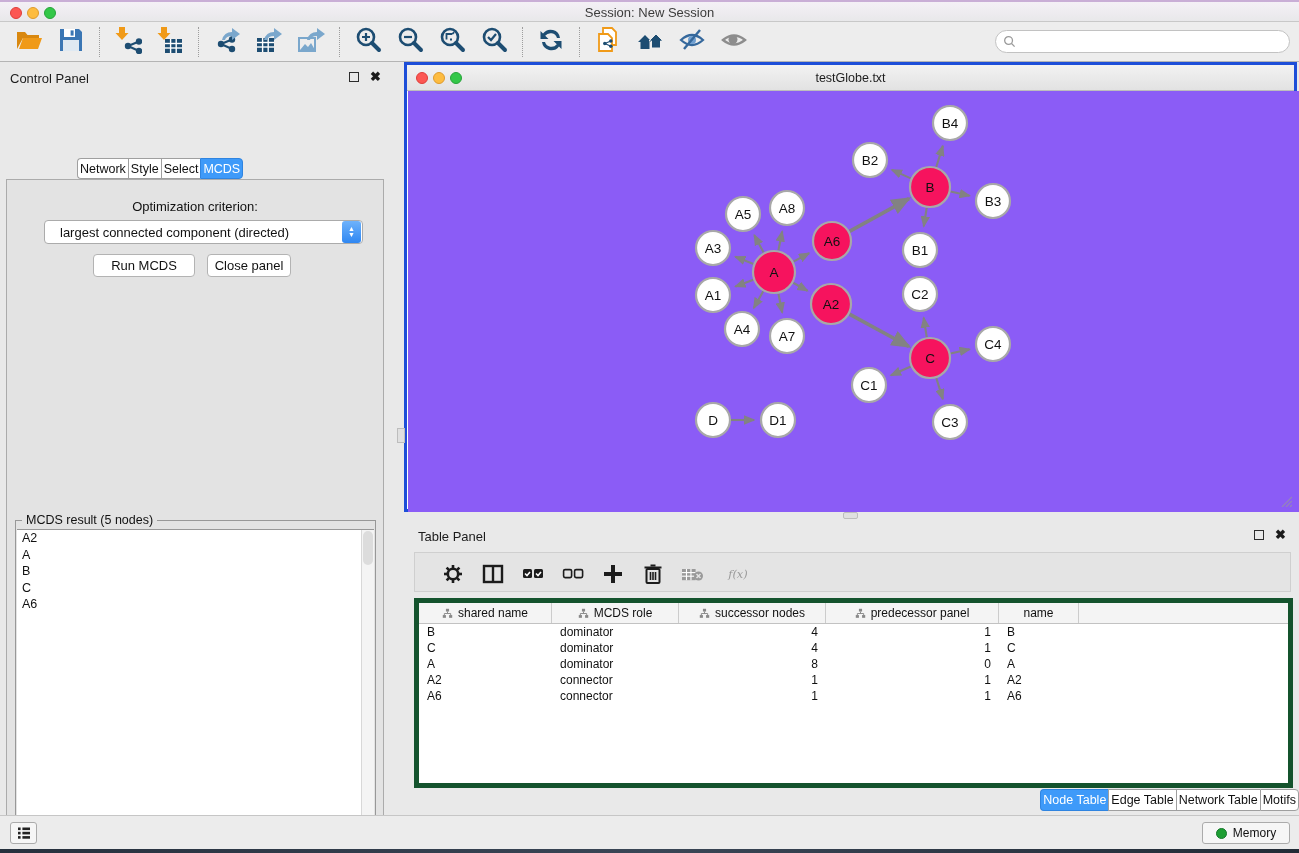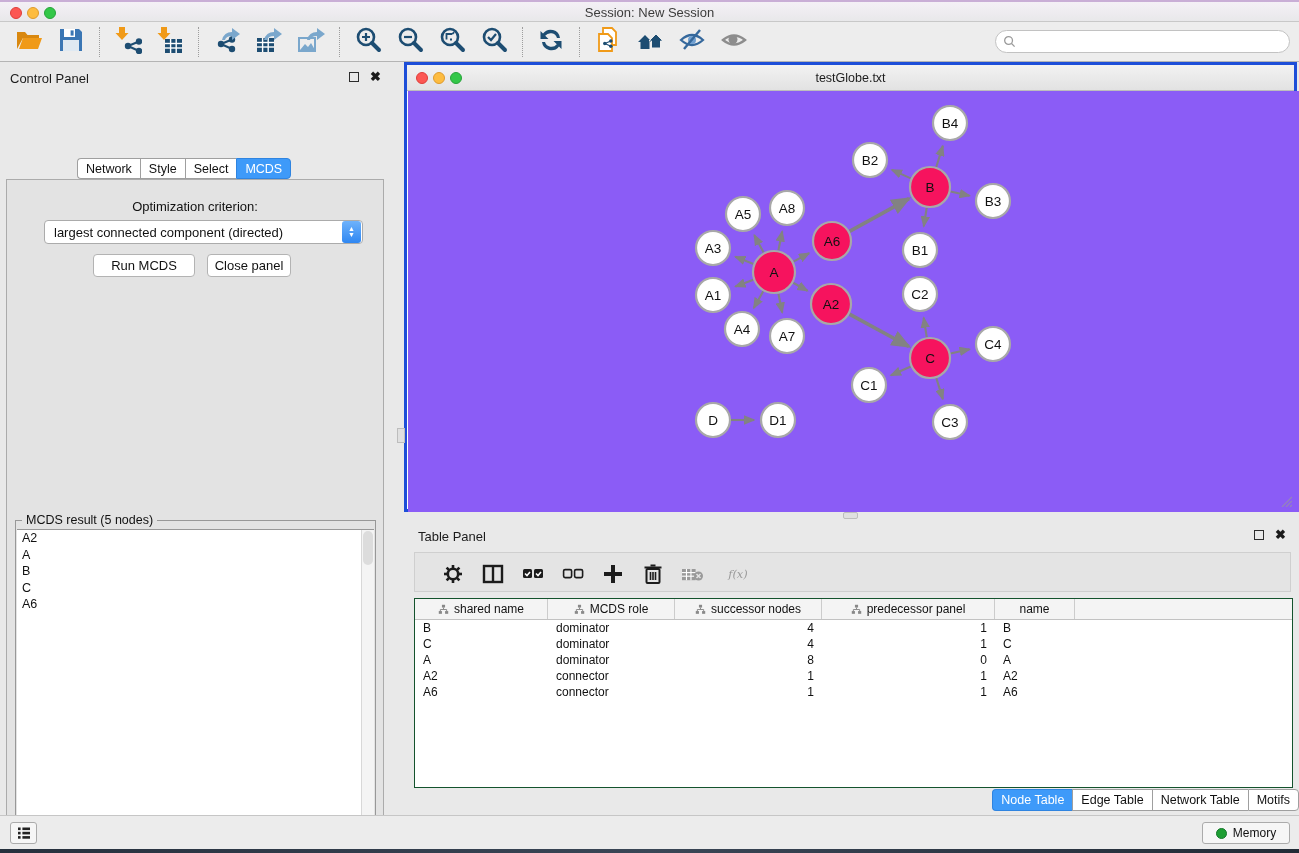--- a/index.html
+++ b/index.html
@@ -33,33 +33,33 @@
   
   #control-panel { position:absolute; left:0; top:62px; width:390px; height:753px; }
   .panel-head { position:relative; height:32px; }
   .panel-head .ptitle { position:absolute; left:10px; top:9px; font-size:13px; color:#1c1c1c; }
   .winbtns { position:absolute; right:8px; top:8px; display:flex; gap:9px; }
   .wb { width:13px; height:13px; display:flex; align-items:center; justify-content:center; }
   .float-glyph { width:10px; height:10px; border:1.6px solid #2c2c2c; }
   .close-glyph { font-size:13px; font-weight:bold; color:#1a1a1a; line-height:10px; }
 
   #cp-tabs { position:absolute; left:77px; top:96px; display:flex; z-index:3; }
-  .tab { height:21px; padding:0 8px; font-size:12.5px; display:flex; align-items:center;
+  .tab { height:21px; padding:0 2px; font-size:12.5px; display:flex; align-items:center;
     background:#fff; border:1px solid #9f9f9f; border-right:none; color:#111; }
   .tab:first-child { border-radius:4px 0 0 4px; }
   .tab:last-child { border-right:1px solid #9f9f9f; border-radius:0 4px 4px 0; }
   .tab.active { background:#3e9af9; border-color:#2f84e0; color:#fff; }
 
   #cp-body { position:absolute; left:6px; top:117px; width:378px; height:686px;
     background:#e3e3e3; border:1px solid #ababab; }
   #opt-label { position:absolute; left:0; width:100%; top:19px; text-align:center;
     font-size:13px; color:#111; }
   #criterion { position:absolute; left:37px; top:40px; width:319px; height:24px;
     background:#fff; border:1px solid #ababab; border-radius:4px; display:flex; align-items:center; }
-  #criterion .val { flex:1; font-size:13px; padding-left:9px; color:#111;
+  #criterion .val { flex:1; font-size:13px; padding-left:15px; color:#111;
     white-space:nowrap; overflow:hidden; }
   #criterion .stepper { width:19px; height:22px; border-radius:3px; margin-right:1px;
     background:linear-gradient(#6eb2fb,#2f87f2); display:flex; flex-direction:column;
     align-items:center; justify-content:center; color:#fff; font-size:7px; line-height:6px; }
   .pbtn { position:absolute; height:23px; background:#fff; border:1px solid #b3b3b3;
     border-radius:4px; font-size:13px; color:#111; display:flex; align-items:center;
     justify-content:center; }
   #run-btn { left:86px; top:74px; width:102px; }
   #closep-btn { left:200px; top:74px; width:84px; }
 
@@ -86,21 +86,21 @@
   #net-grip { position:absolute; right:2px; bottom:2px; width:14px; height:14px; opacity:.65; }
   .mini-grip { position:absolute; background:#e0e0e0; border:1px solid #bdbdbd; }
 
   
   #table-panel { position:absolute; left:404px; top:520px; width:895px; height:295px; }
   #tp-toolbar { position:absolute; left:10px; top:32px; width:877px; height:40px;
     background:#e4e4e4; border:1px solid #cfcfcf; display:flex; align-items:center; padding-left:18px; }
   .tp-btn { width:40px; height:34px; display:flex; align-items:flex-end; justify-content:center; }
   .tp-btn svg { width:24px; height:24px; }
   #tp-table { position:absolute; left:10px; top:78px; width:879px; height:190px;
-    background:#fff; border:1px solid #14532d; overflow:hidden; }
+    background:#fff; border:5px solid #14532d; overflow:hidden; }
   #tp-header { display:flex; height:21px; background:#f4f4f4; border-bottom:1px solid #c2c2c2; }
   .hcell { display:flex; align-items:center; justify-content:center; gap:5px;
     font-size:12px; color:#111; border-right:1px solid #cccccc; }
   .hcell svg { width:11px; height:11px; }
   .trow { display:flex; height:16px; align-items:center; }
   .tcell { font-size:12px; color:#111; padding:0 8px; white-space:nowrap; overflow:hidden; }
   .tcell.num { text-align:right; }
   #tp-tabs { position:absolute; left:0; width:100%; top:269px; display:flex; justify-content:flex-end; }
   #tp-tabs .tab { height:22px; font-size:12.5px; }
 

